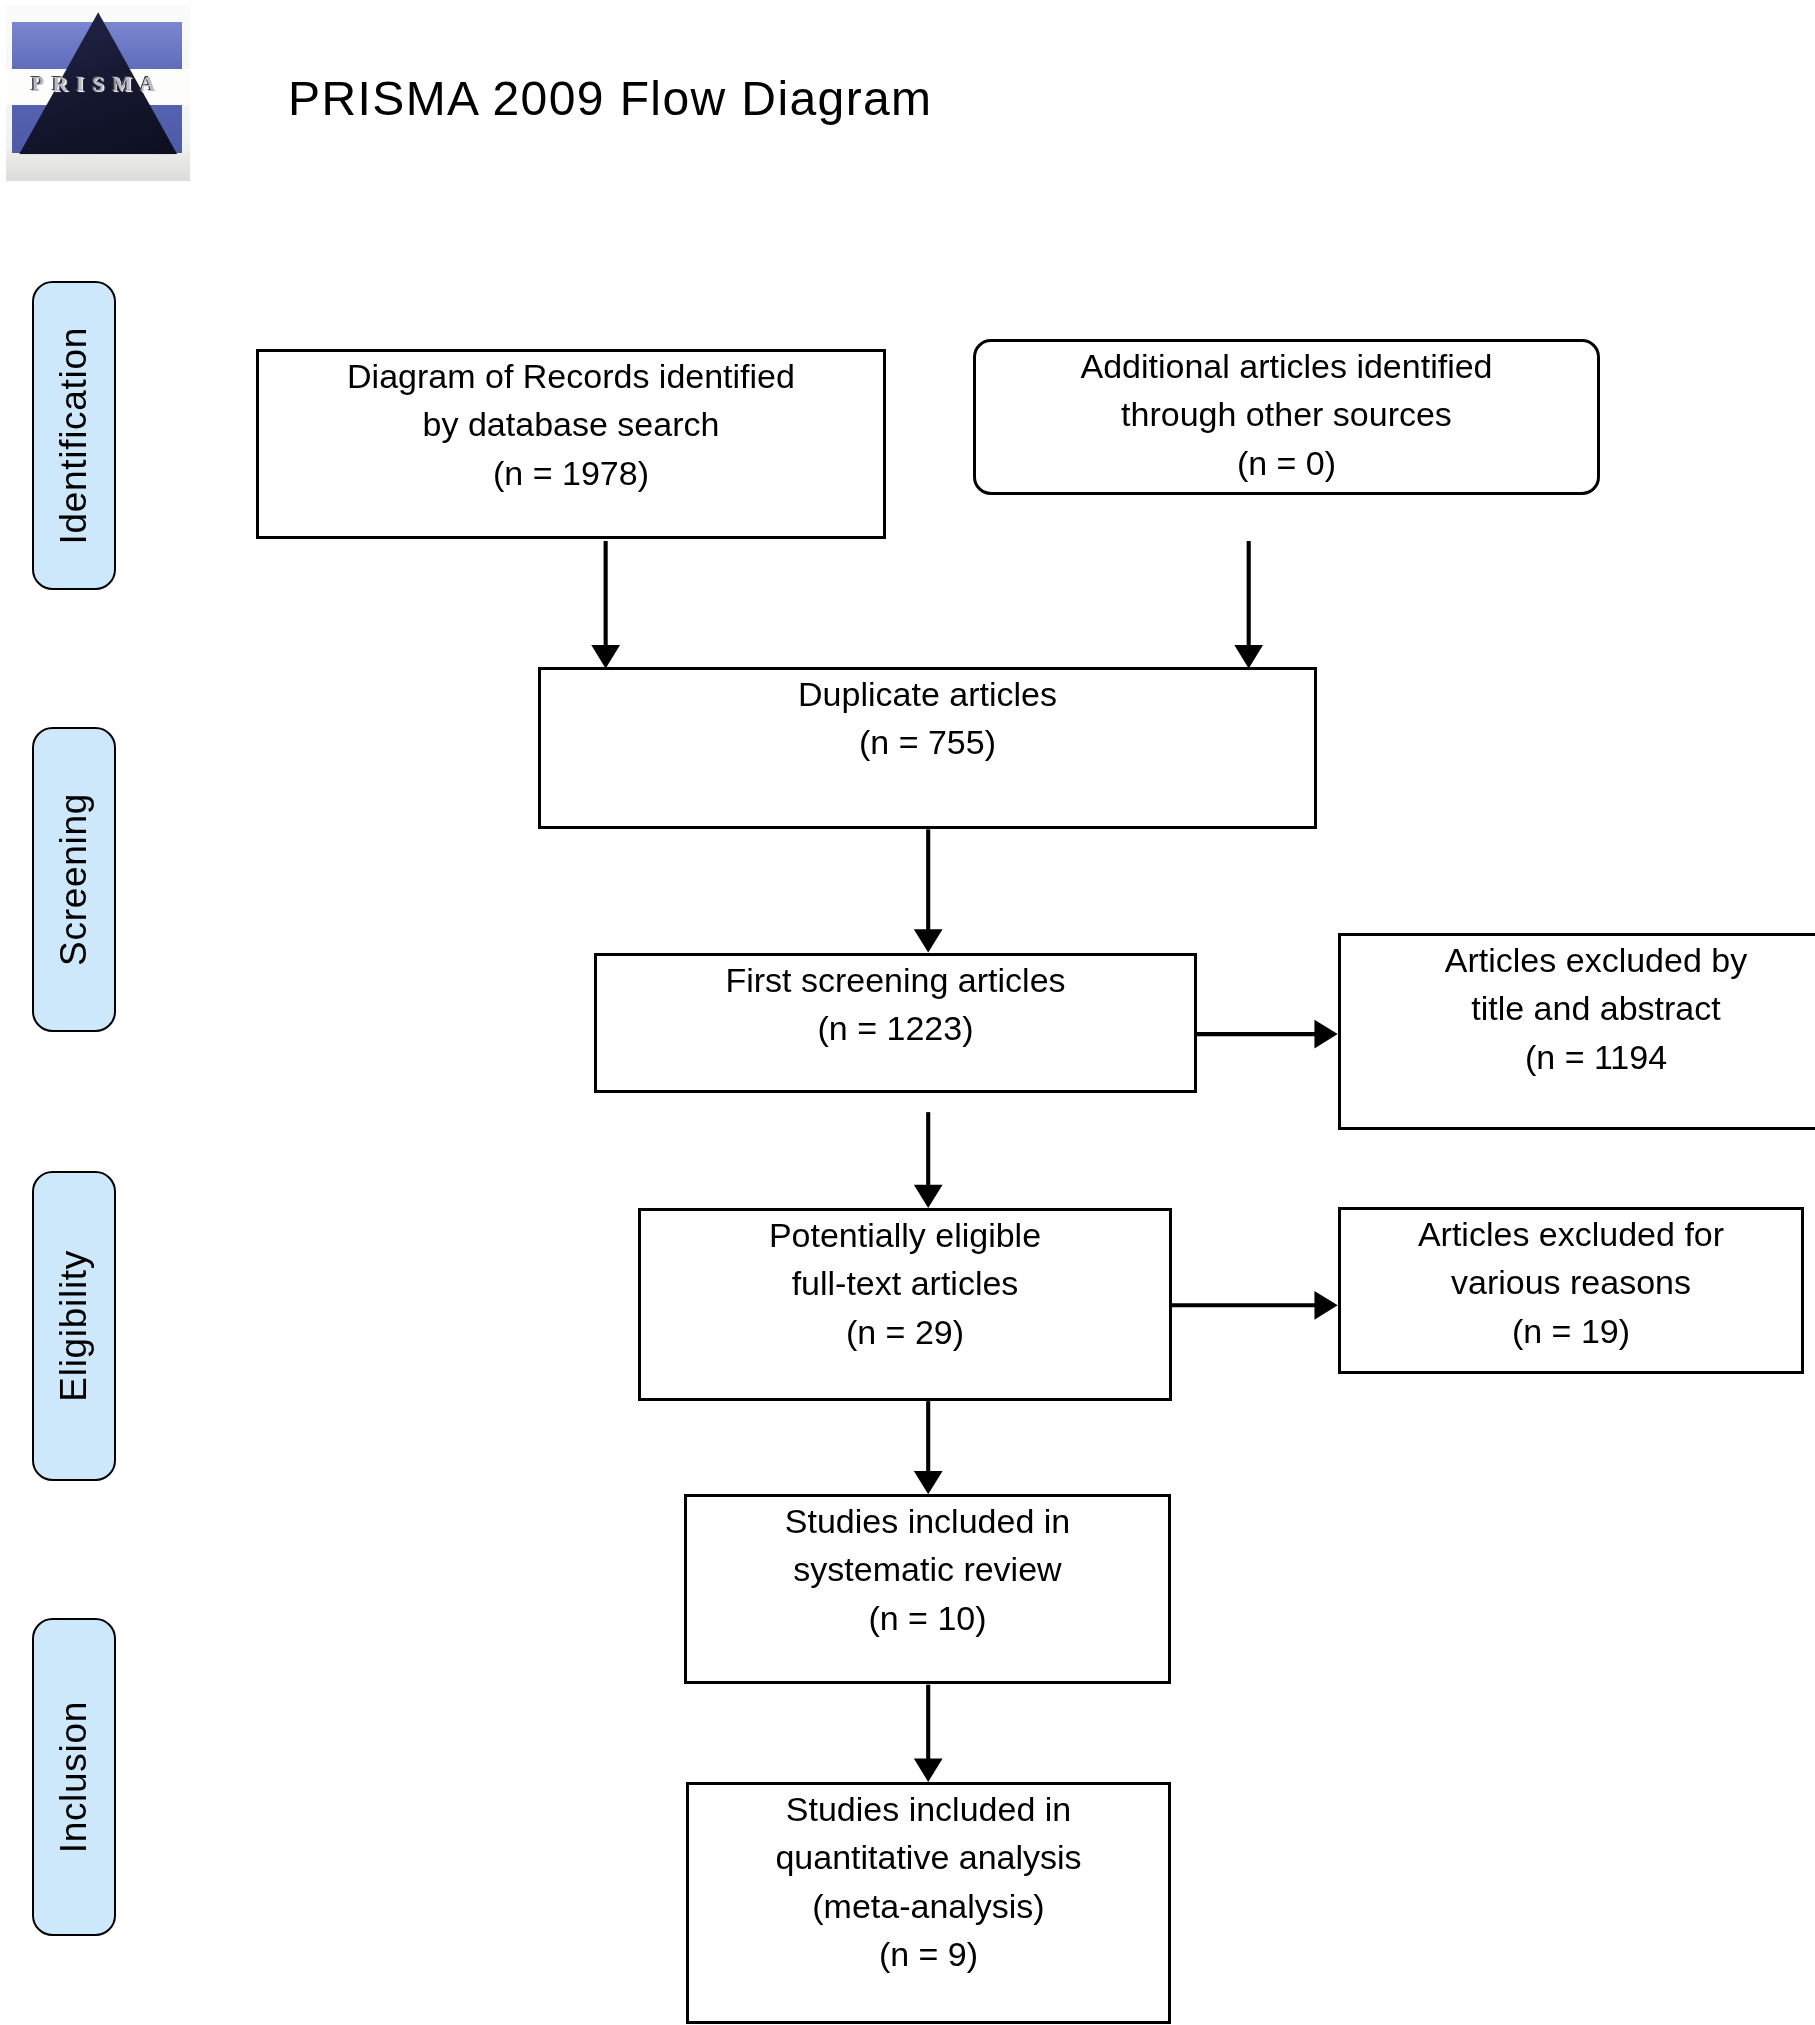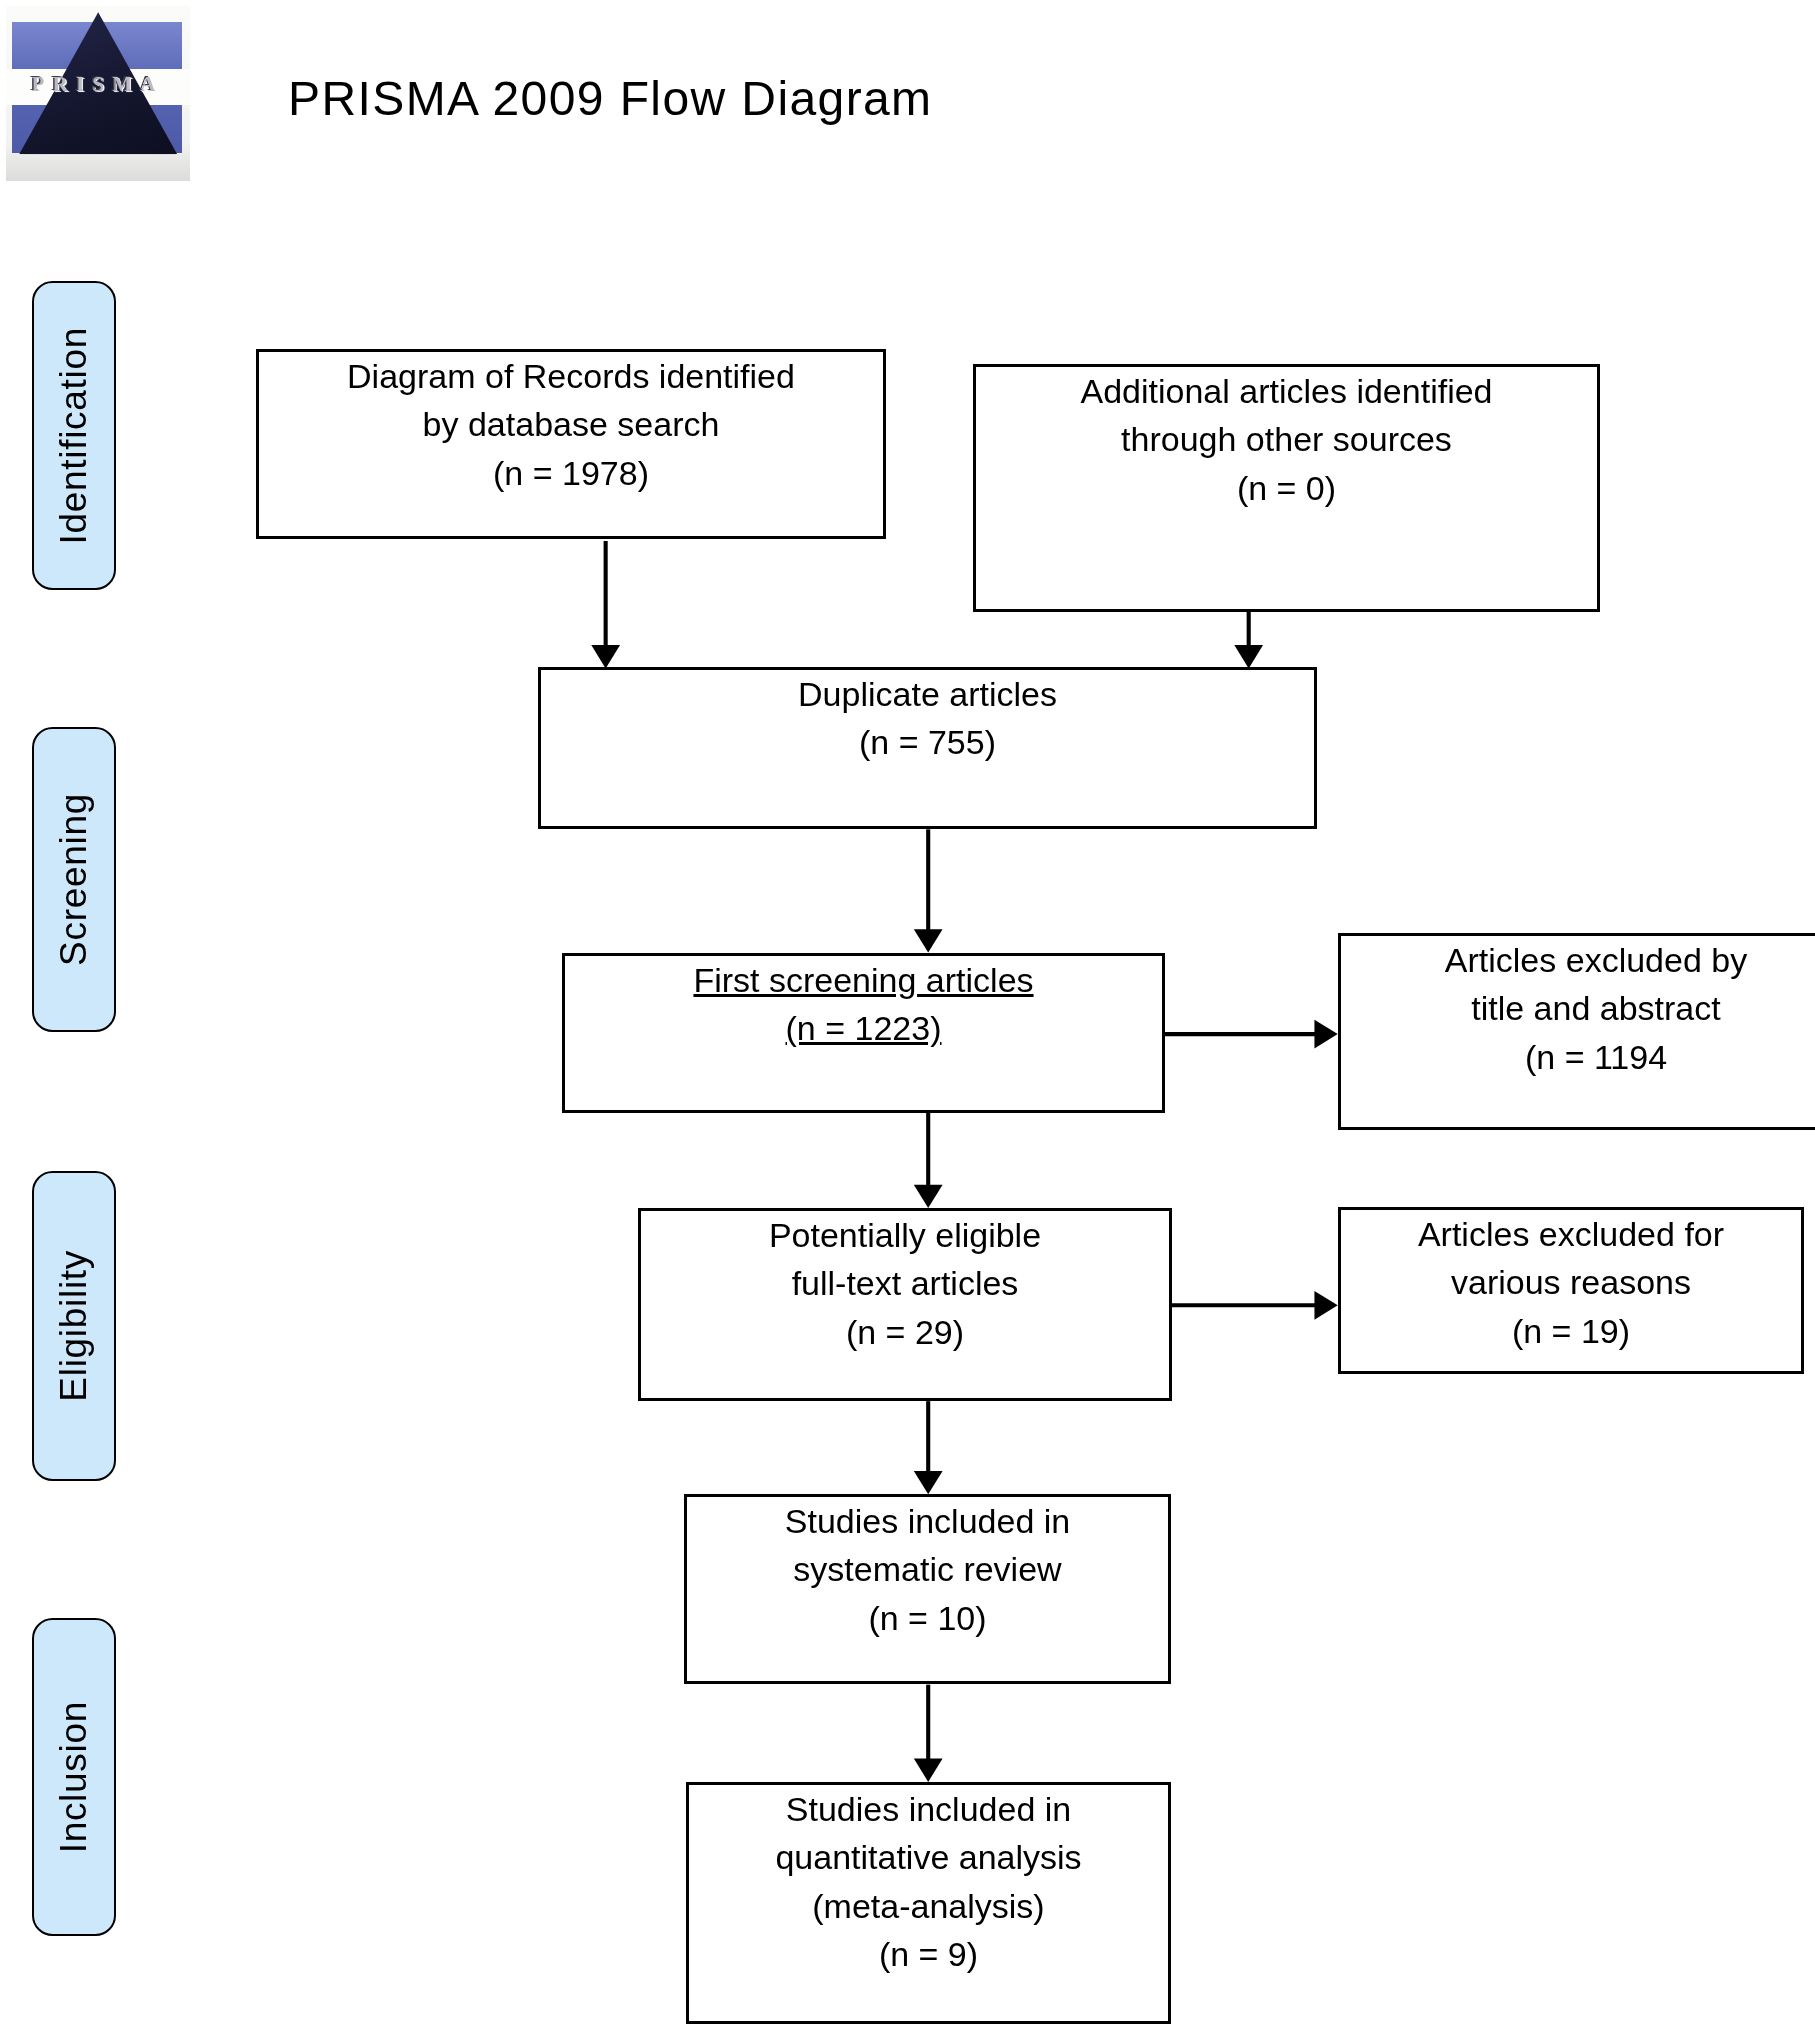--- a/index.html
+++ b/index.html
@@ -103,23 +103,23 @@
     justify-content: center;
     z-index: 2;
   }
   .box-text {
     font-size: 34px;
     line-height: 1.42;
     text-align: center;
     white-space: pre-line;
   }
   #box-records              { left: 256px;  top: 349px;  width: 630px;  height: 190px; }
-  #box-additional           { left: 973px; top: 364px;  width: 627px;  height: 248px; }
+  #box-additional           { left: 973px; top: 339px;  width: 627px;  height: 156px; border-radius: 18px; }
   #box-duplicate            { left: 538px;  top: 667px;  width: 779px; height: 162px; }
-  #box-first-screening      { left: 562px;  top: 953px; width: 603px;  height: 160px; text-decoration: underline; }
+  #box-first-screening      { left: 594px;  top: 953px; width: 603px;  height: 140px; }
   #box-excluded-title       { left: 1338px; top: 933px; width: 516px;  height: 197px; }
   #box-potentially-eligible { left: 638px;  top: 1208px; width: 534px;  height: 193px; }
   #box-excluded-various     { left: 1338px; top: 1207px; width: 466px;  height: 167px; }
   #box-systematic-review    { left: 684px;  top: 1494px; width: 487px;  height: 190px; }
   #box-meta-analysis        { left: 686px; top: 1782px; width: 485px;  height: 242px; }
 
   
   #arrow-layer {
     position: absolute;
     left: 0; top: 0;

